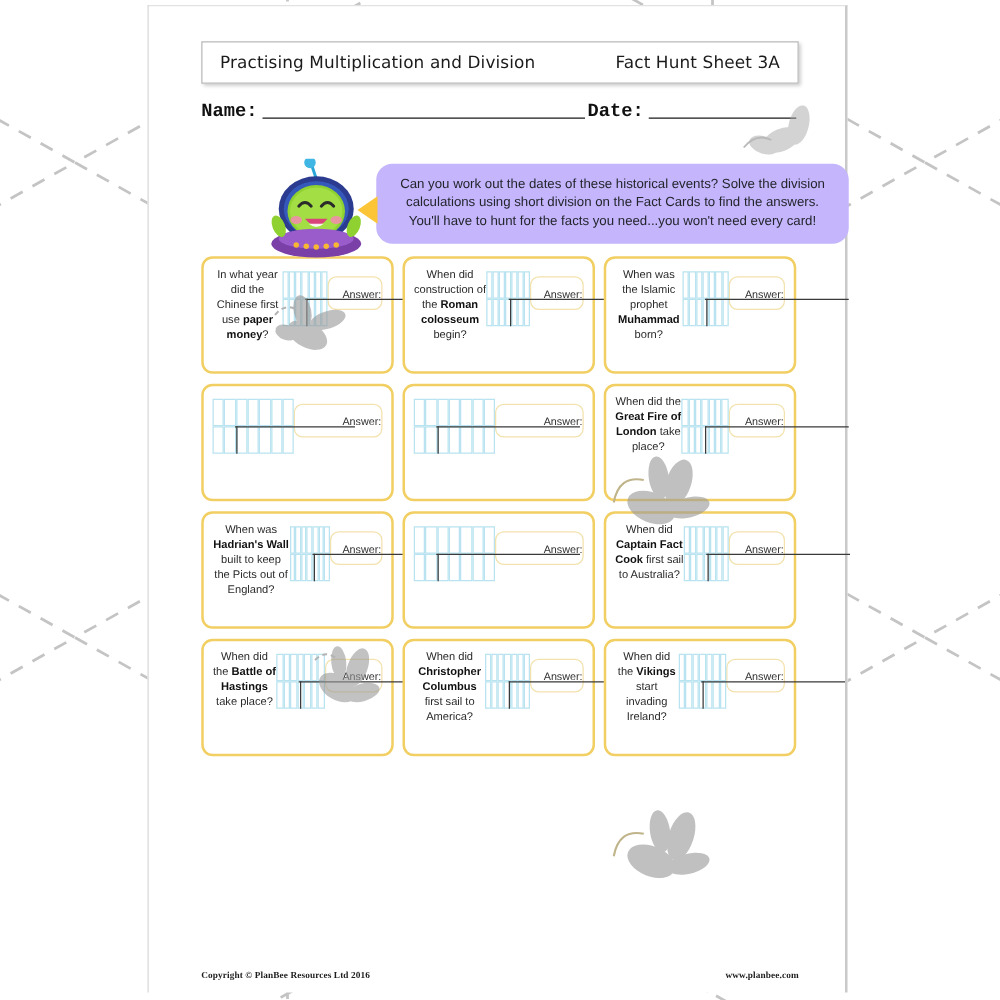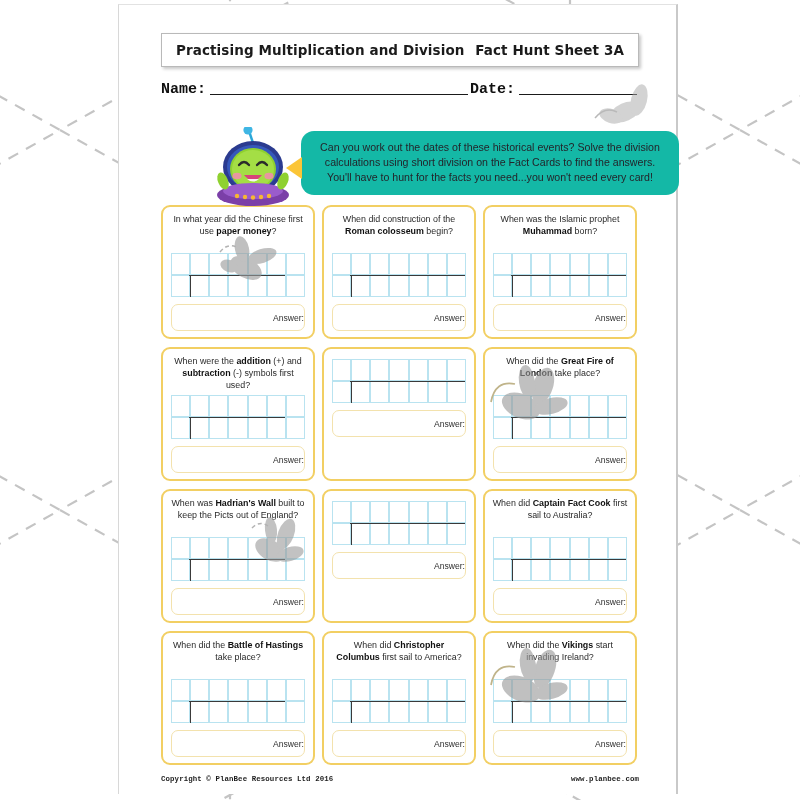--- a/index.html
+++ b/index.html
@@ -58,21 +58,21 @@
     border: 1px solid #b9b9b9;
     box-shadow: 2px 2px 3px rgba(0,0,0,0.22);
     display: flex;
     align-items: center;
     justify-content: space-between;
     padding: 0 14px;
     box-sizing: border-box;
   }
   .title-main, .title-right {
     font-family: "DejaVu Sans", sans-serif;
-    font-weight: bold;
+    font-weight: normal;
     font-size: 13.5px;
     color: #1b1b1b;
     letter-spacing: 0.1px;
     white-space: nowrap;
   }
 
   
   .namedate {
     position: relative;
     margin-top: 9px;
@@ -105,21 +105,21 @@
     height: 86px;
     z-index: 6;
   }
 
   
   .bubble {
     position: absolute;
     left: 140px;
     top: 98px;
     width: 378px;
-    background: #14b8a6;
+    background: #c4b5fd;
     border-radius: 13px;
     padding: 9px 16px 10px 16px;
     box-sizing: border-box;
     z-index: 5;
   }
   .bubble p {
     margin: 0;
     text-align: center;
     font-family: "Liberation Sans", sans-serif;
     font-size: 10.6px;
@@ -142,29 +142,29 @@
     position: absolute;
     left: 0;
     top: 172px;
     width: 478px;
     display: flex;
     flex-wrap: wrap;
     gap: 8px 7px;
   }
   .card {
     width: 154px;
-    height: 134px;
+    height: 94px;
     border: 2px solid #f2cf63;
     border-radius: 9px;
     background: #ffffff;
     box-sizing: border-box;
     padding: 7px 7px 0 7px;
     position: relative;
     display: flex;
-    flex-direction: column;
+    flex-direction: row;
   }
   .card-q {
     font-family: "Liberation Sans", sans-serif;
     font-size: 8.9px;
     line-height: 1.34;
     color: #2a2a2a;
     text-align: center;
     min-height: 36px;
   }
   .card-q b { font-weight: bold; color: #111; }
@@ -228,21 +228,21 @@
   .footer {
     position: absolute;
     left: 0;
     top: 742px;
     width: 478px;
     display: flex;
     justify-content: space-between;
     align-items: center;
   }
   .footer div {
-    font-family: Liberation Mono, monospace;
+    font-family: Liberation Serif, serif;
     font-weight: bold;
     font-size: 7.4px;
     color: #1d1d1d;
     letter-spacing: 0.1px;
   }
 
   
   .bee { position: absolute; z-index: 7; pointer-events: none; }
 </style>
 </head>
@@ -379,21 +379,20 @@
                 <span></span>
                 <span></span>
               </div>
               <div class="bracket" style="--barw: 115px;"></div>
             </div>
             <div class="answer">
               <span>Answer:</span>
             </div>
           </div>
           <div class="card">
-            <div class="card-q">When were the <b>addition</b> (+) and <b>subtraction</b> (-) symbols first used?</div>
             <div class="divwrap">
               <div class="divgrid">
                 <span></span>
                 <span></span>
                 <span></span>
                 <span></span>
                 <span></span>
                 <span></span>
                 <span></span>
                 <span></span>

